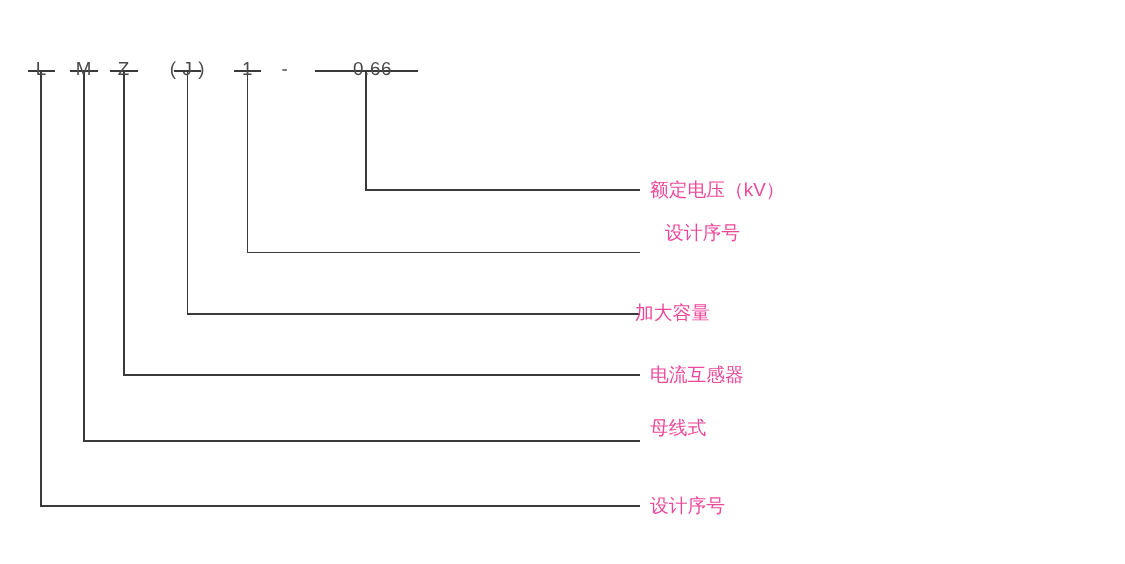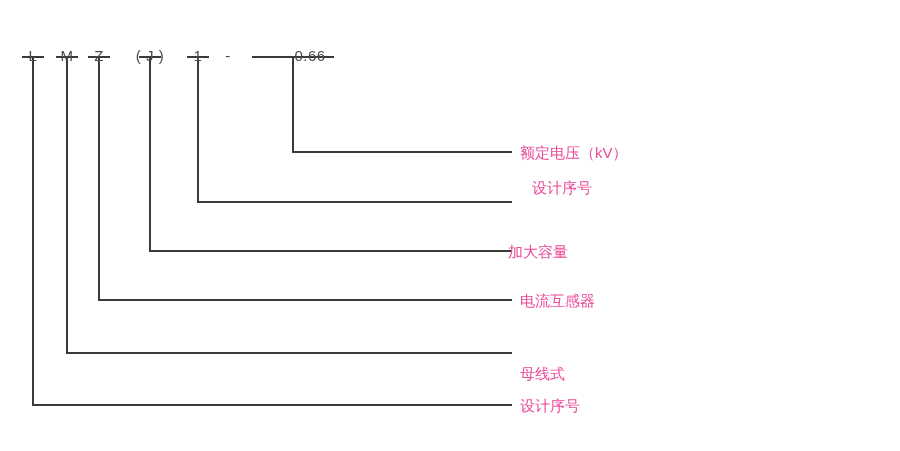--- a/index.html
+++ b/index.html
@@ -66,24 +66,24 @@
       </g>
   </svg>
 
   <div id="code-layer">
       <div class="code-char" style="left: 33px; top: 48px;">L</div>
       <div class="code-char" style="left: 67px; top: 48px;">M</div>
       <div class="code-char" style="left: 99px; top: 48px;">Z</div>
       <div class="code-char" style="left: 150px; top: 48px;">( J )</div>
       <div class="code-char" style="left: 198px; top: 48px;">1</div>
       <div class="code-char" style="left: 228px; top: 48px;">-</div>
-      <div class="code-char" style="left: 310px; top: 48px; text-align: right;">0.66</div>
+      <div class="code-char" style="left: 298px; top: 48px; text-align: right;">0.66</div>
     </div>
   <div id="label-layer">
       <div class="leader-label" style="left: 520px; top: 152px;">额定电压（kV）</div>
       <div class="leader-label" style="left: 520px; top: 187px; margin-left: 12px;">设计序号</div>
       <div class="leader-label" style="left: 508px; top: 251px;">加大容量</div>
       <div class="leader-label" style="left: 520px; top: 300px;">电流互感器</div>
-      <div class="leader-label" style="left: 520px; top: 373px;">母线式</div>
+      <div class="leader-label" style="left: 520px; top: 343px;">母线式</div>
       <div class="leader-label" style="left: 520px; top: 405px;">设计序号</div>
     </div>
 
 </div>
 
 </body></html>

